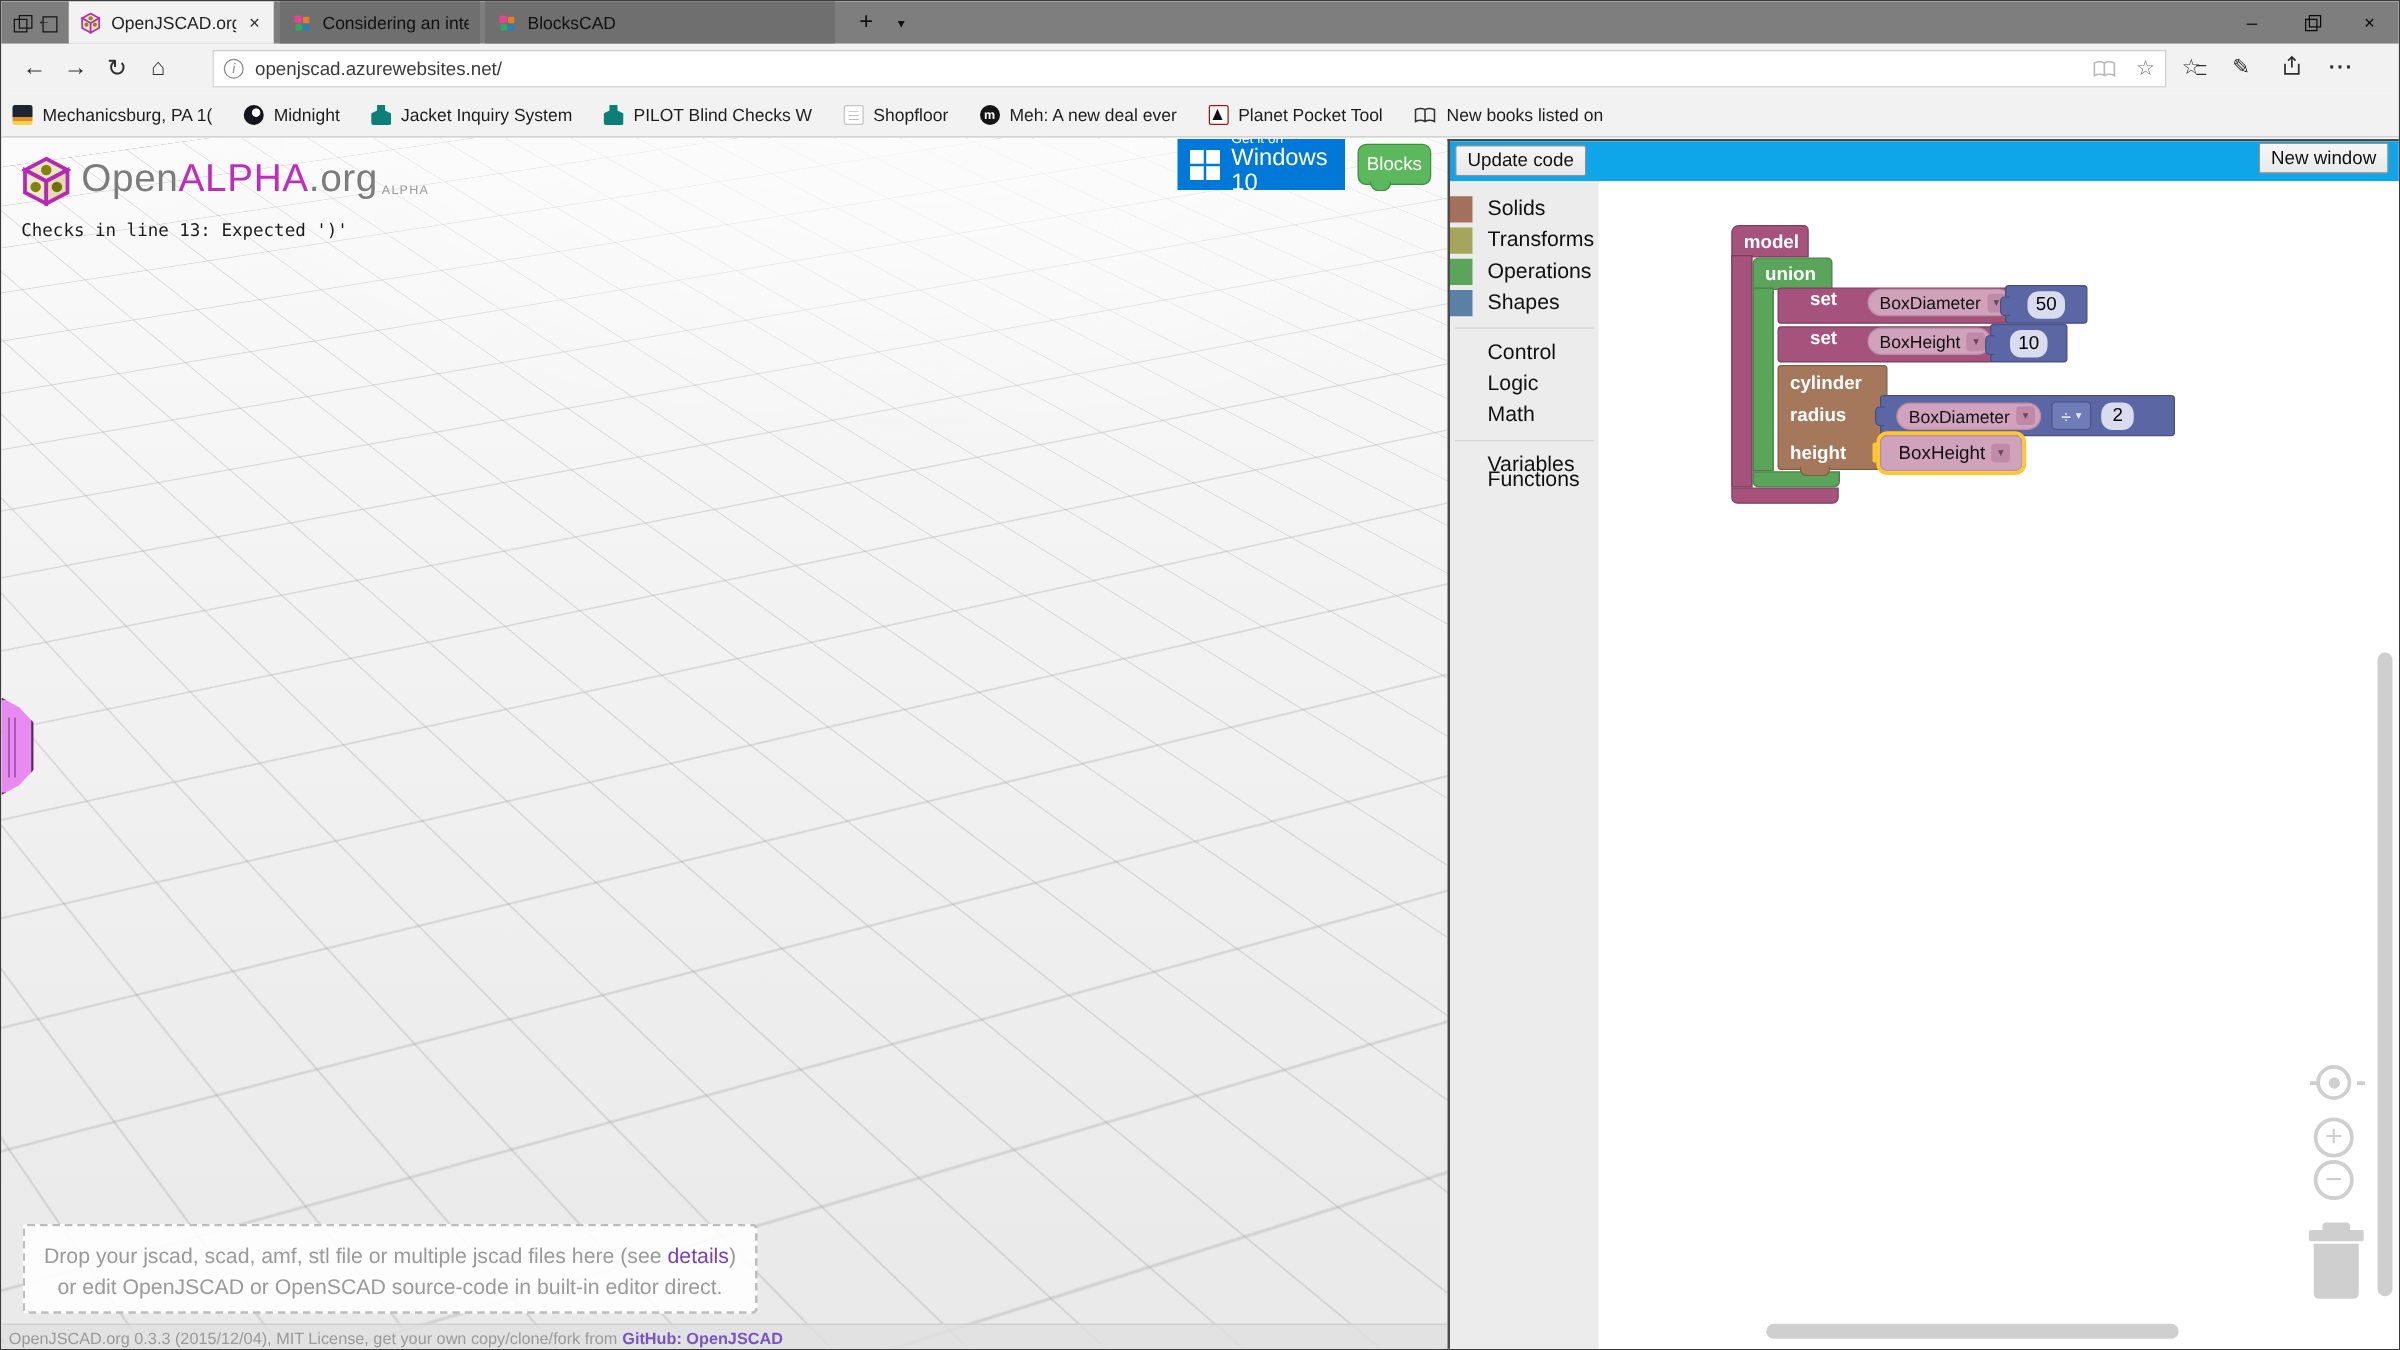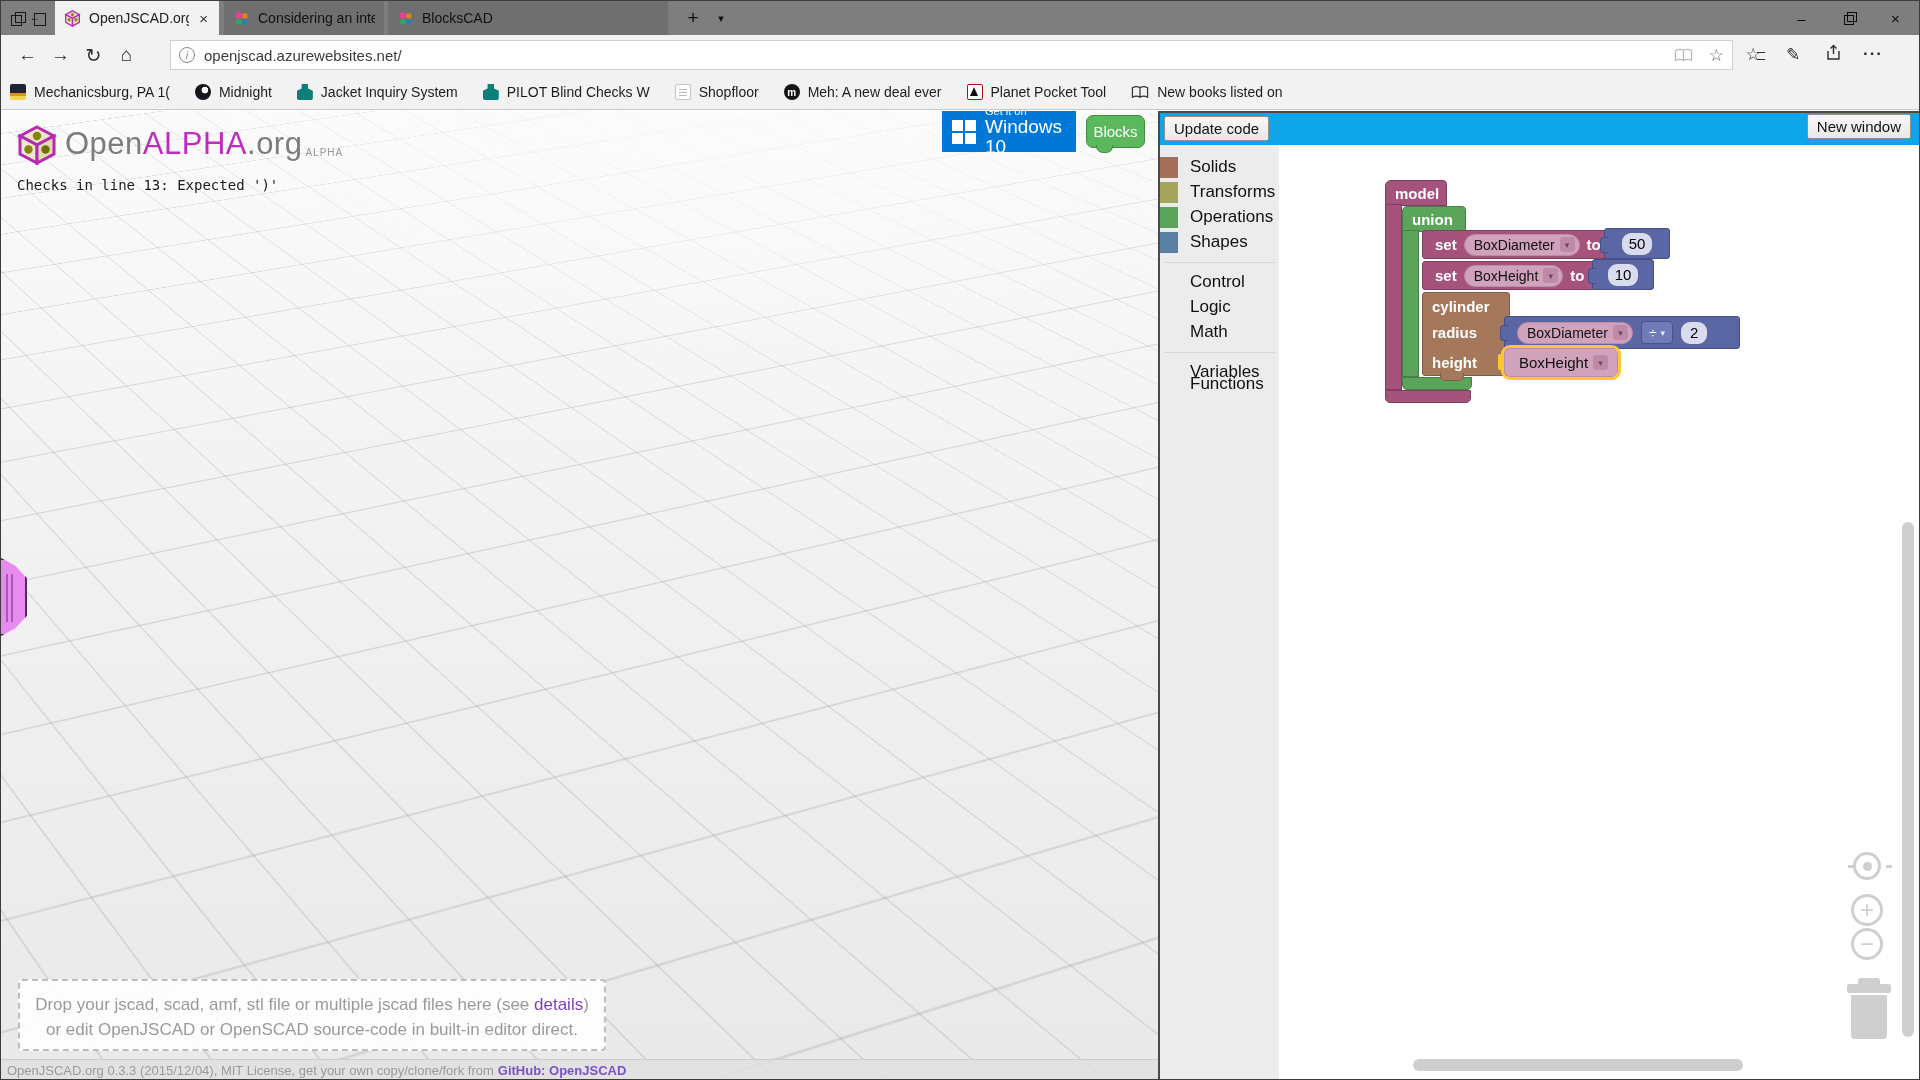--- a/index.html
+++ b/index.html
@@ -110,21 +110,21 @@
   .workspace{position:absolute;left:119px;top:32px;right:0;bottom:0;background:#fff;}
 
   
   .bk{position:absolute;border-radius:3px;}
   .bk-mauve{background:#a5537c;border:1px solid #7e3f5f;}
   .bk-green{background:#5ba55b;border:1px solid #468046;}
   .bk-brown{background:#a5785b;border:1px solid #805d46;}
   .bk-blue{background:#5b67a5;border:1px solid #464f80;}
   .bk-label{color:#fff;font-size:15px;font-weight:bold;}
   .hdr{display:flex;align-items:center;padding-left:9px;}
-  .rowflex{display:flex;align-items:center;gap:7px;padding-left:12px;}
+  .rowflex{display:flex;gap:24px;padding-left:25px;}
   .pill{background:#d0a2bc;border:1px solid #b98ca7;border-radius:11px;height:22px;display:flex;align-items:center;gap:5px;padding:0 4px 0 9px;font-size:14px;color:#101010;white-space:nowrap;}
   .dd{width:15px;height:15px;background:#bf8aa8;border-radius:3px;color:#6e three;display:flex;align-items:center;justify-content:center;font-size:9px;color:#70445c;}
   .numfield{background:#d9dcef;border-radius:9px;height:22px;min-width:30px;display:flex;align-items:center;justify-content:center;font-size:15px;color:#000;padding:0 7px;}
   .valblk{display:flex;align-items:center;justify-content:center;}
   .valblk::before{content:"";position:absolute;left:-5px;top:8px;width:7px;height:14px;background:#5b67a5;border:1px solid #464f80;border-right:none;border-radius:4px 0 0 4px;}
   .opdd{background:#707cb8;border:1px solid #4a548c;border-radius:4px;height:23px;display:flex;align-items:center;gap:4px;padding:0 7px;color:#fff;font-size:14px;}
   .opdd .dd2{font-size:9px;color:#e8eaf5;}
   .cyl-bump::after{content:"";position:absolute;left:17px;bottom:-6px;width:22px;height:7px;background:#a5785b;border:1px solid #805d46;border-top:none;border-radius:0 0 5px 5px;}
   .hl-yellow{outline:3px solid #fec631;}
   .conn-nub{position:absolute;width:8px;height:16px;background:#fec631;border-radius:2px;}

